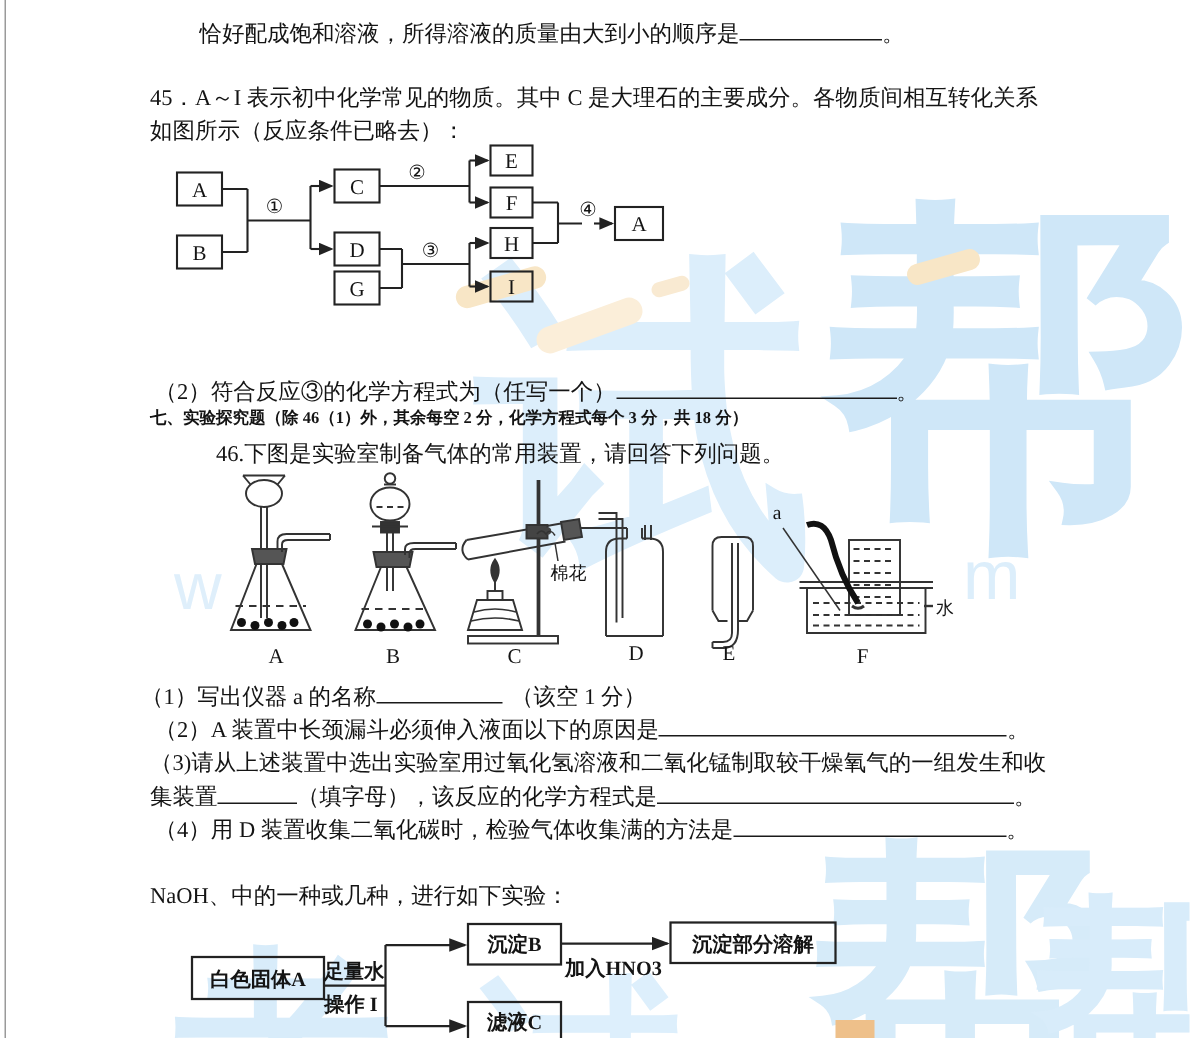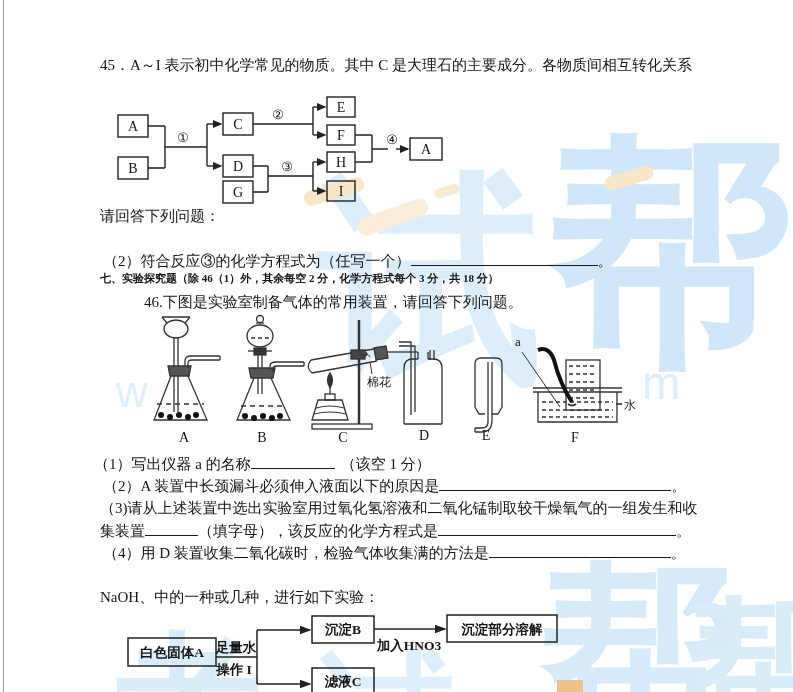--- a/index.html
+++ b/index.html
@@ -46,22 +46,26 @@
   <span class="wm wm-w">w</span>
   <span class="wm wm-m">m</span>
   <span class="swoosh sw1"></span>
   <span class="swoosh sw2"></span>
   <span class="swoosh sw3"></span>
   <span class="swoosh sw4"></span>
   <span class="osq"></span>
 
   <div class="edge-line"></div>
 
+  <div class="line" style="left:133px;top:12px;">
+    <span>恰好配成饱和溶液，所得溶液的质量由大到小的顺序是</span><span class="bl" style="width:95px;"></span><span>。</span>
+  </div>
 
   <div class="line" style="left:100px;top:56px;">45．A～I 表示初中化学常见的物质。其中 C 是大理石的主要成分。各物质间相互转化关系</div>
+  <div class="line" style="left:100px;top:78px;">如图所示（反应条件已略去）：</div>
 
   <svg style="left:106px;top:95px;" width="345" height="115" viewBox="0 0 345 115">
     <defs>
       <marker id="arr" markerWidth="8" markerHeight="8" refX="6" refY="3" orient="auto">
         <path d="M0,0 L7,3 L0,6 Z" fill="#222"></path>
       </marker>
     </defs>
     <g fill="none" stroke="#222" stroke-width="1.4">
       <rect x="12" y="20" width="30" height="22"></rect>
       <rect x="12" y="62" width="30" height="22"></rect>
@@ -96,21 +100,20 @@
       <text x="235" y="72">H</text>
       <text x="235" y="101">I</text>
       <text x="320" y="59">A</text>
       <text x="77" y="47" font-size="13">①</text>
       <text x="172" y="24" font-size="13">②</text>
       <text x="181" y="76" font-size="13">③</text>
       <text x="286" y="49" font-size="13">④</text>
     </g>
   </svg>
 
-  <div class="line" style="left:100px;top:207px;">请回答下列问题：</div>
   <div class="line" style="left:103px;top:251px;">
     <span>（2）符合反应③的化学方程式为（任写一个）</span><span class="bl" style="width:187px;"></span><span>。</span>
   </div>
 
   <div class="line bold" style="left:100px;top:271px;">七、实验探究题（除 46（1）外，其余每空 2 分，化学方程式每个 3 分，共 18 分）</div>
 
   <div class="line" style="left:100px;top:293px;margin-left:44px;">46.下图是实验室制备气体的常用装置，请回答下列问题。</div>
 
   <svg style="left:108px;top:312px;" width="560" height="138" viewBox="0 0 560 138">
     <g fill="none" stroke="#333" stroke-width="1.3">

